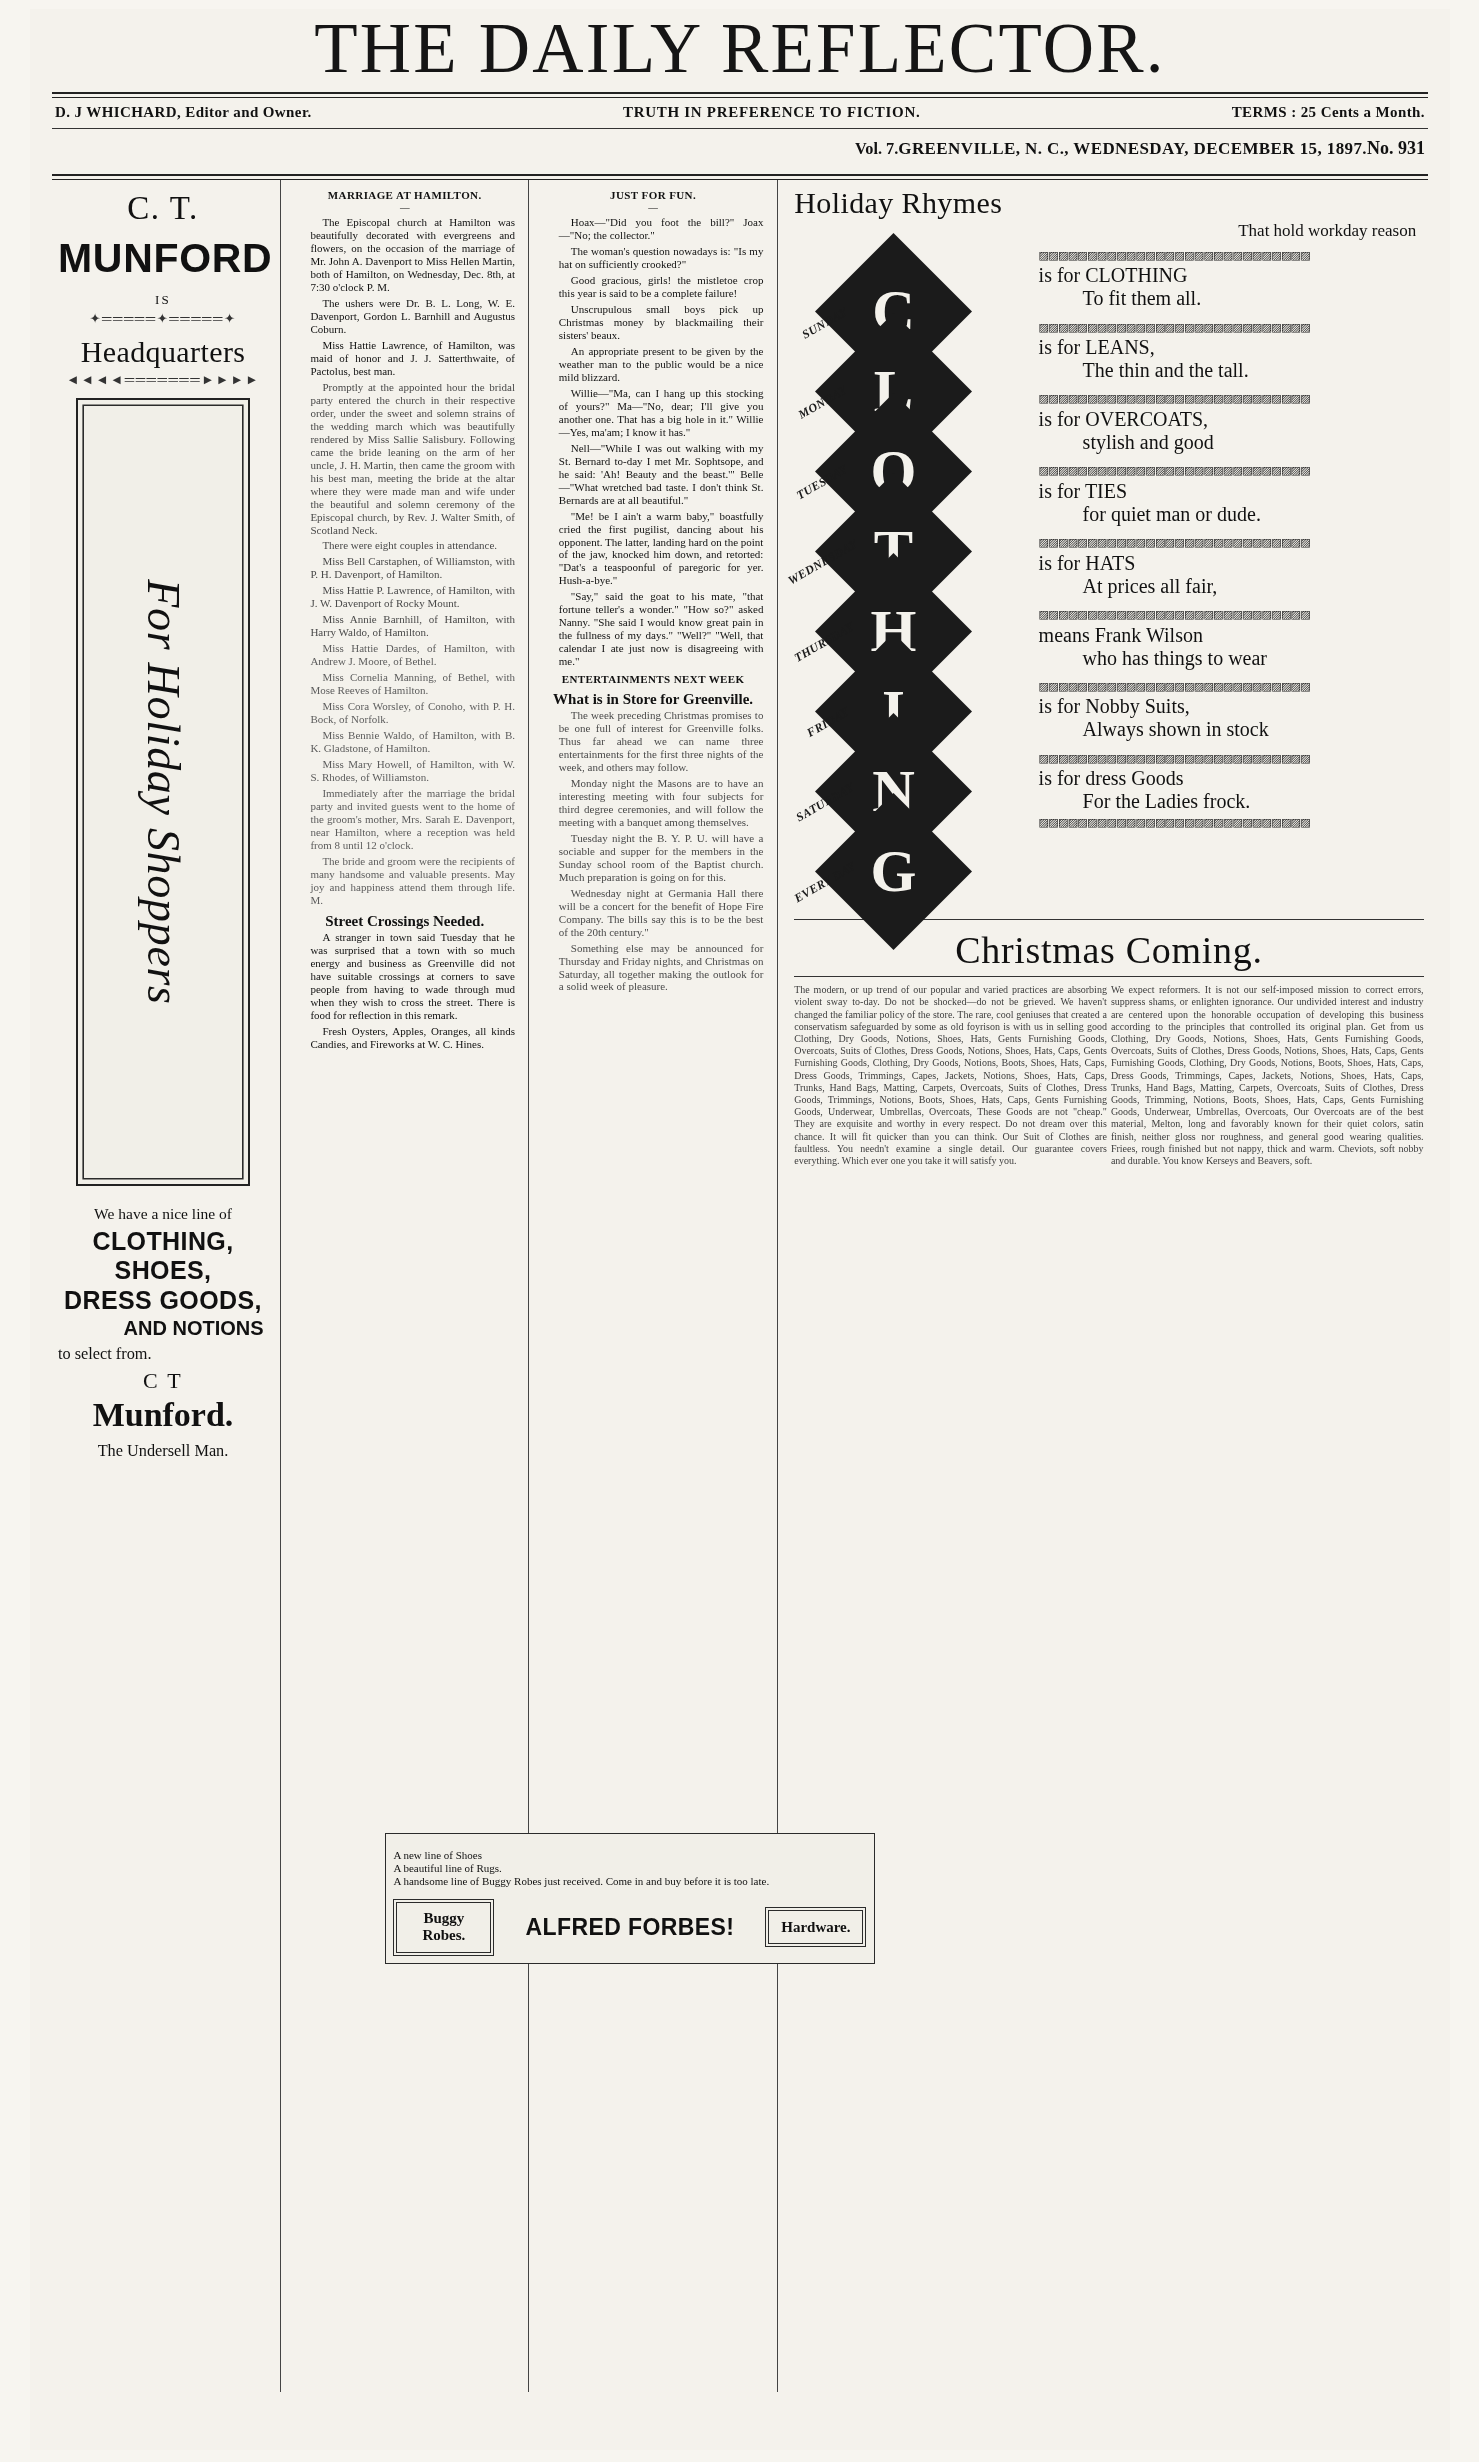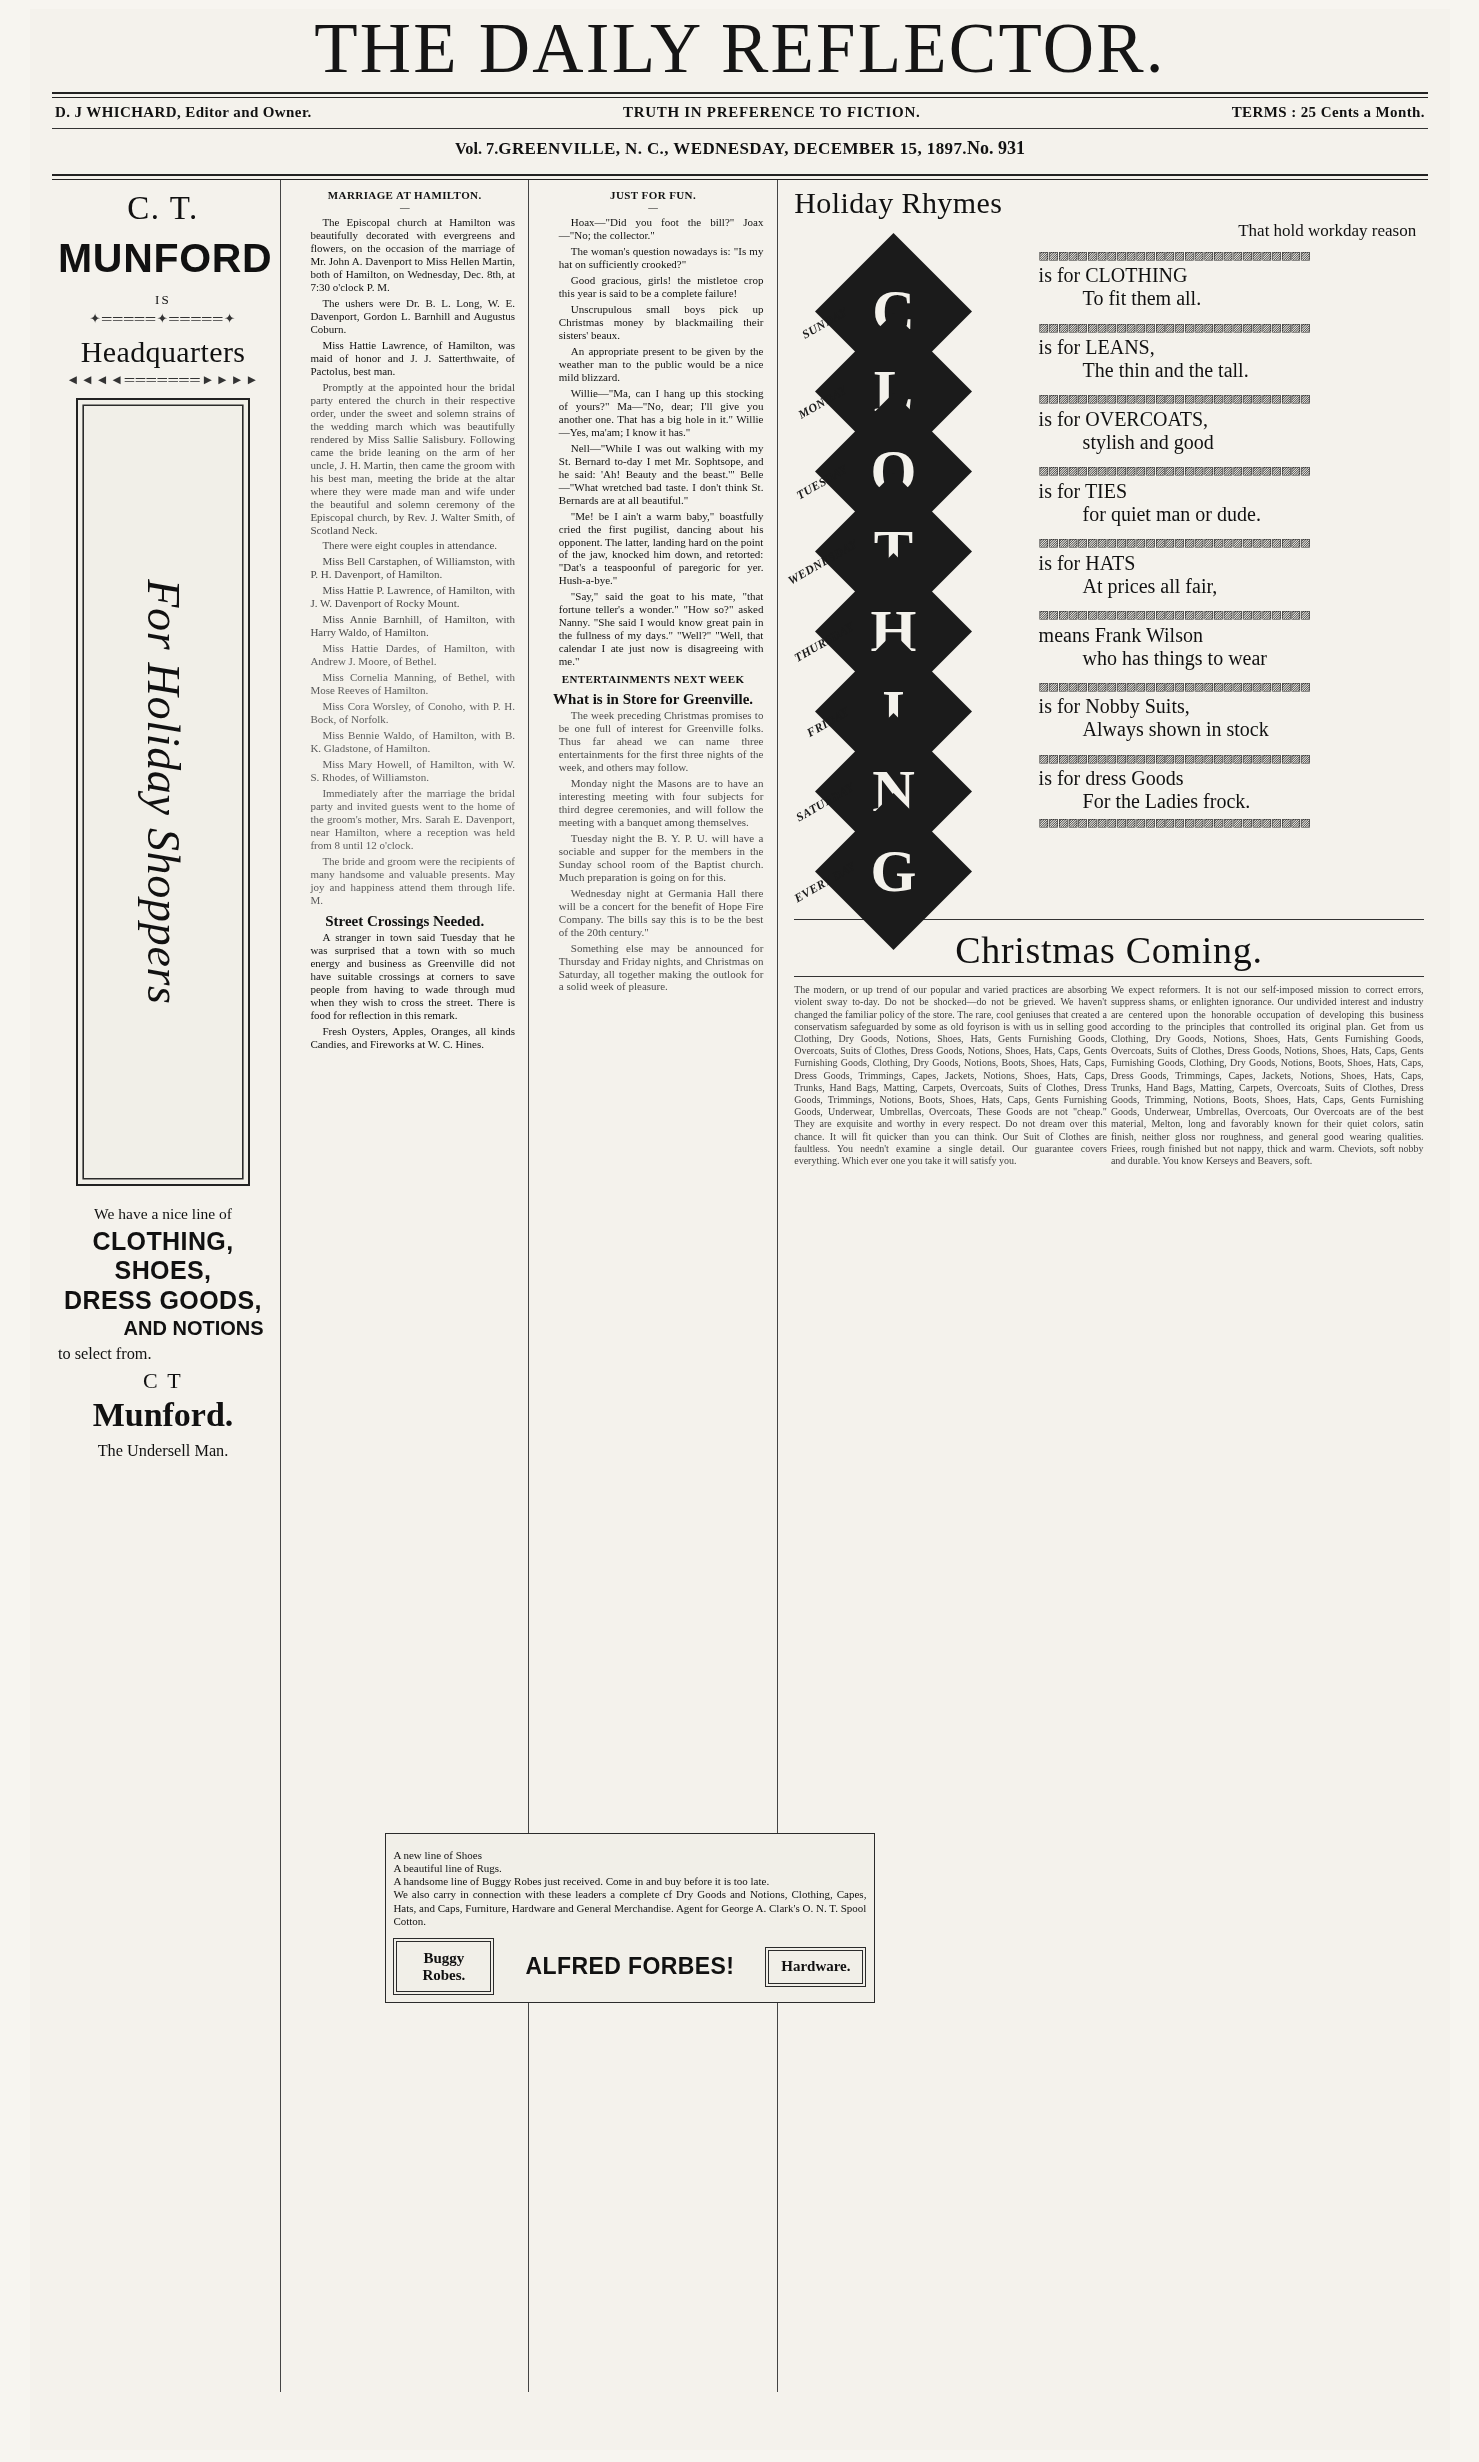--- a/index.html
+++ b/index.html
@@ -61,21 +61,21 @@
     padding: 6px 25px 4.4px 25px;
     font-size: 15px;
     font-weight: bold;
     letter-spacing: 0.4px;
   }
   .subhead .center {
     letter-spacing: 0.7px;
   }
   .volline {
     display: flex;
-    justify-content: center;
+    justify-content: flex-end;
     align-items: baseline;
     padding: 6px 25px 7.4px 25px;
     font-size: 16.3px;
     font-weight: bold;
   }
   .volline .center {
     font-size: 17px;
     letter-spacing: 0.4px;
   }
   .volline .right {
@@ -579,21 +579,20 @@
         <div class="hc">We expect reformers. It is not our self-imposed mission to correct errors, suppress shams, or enlighten ignorance. Our undivided interest and industry are centered upon the honorable occupation of developing this business according to the principles that controlled its original plan. Get from us Clothing, Dry Goods, Notions, Shoes, Hats, Gents Furnishing Goods, Overcoats, Suits of Clothes, Dress Goods, Notions, Shoes, Hats, Caps, Gents Furnishing Goods, Clothing, Dry Goods, Notions, Boots, Shoes, Hats, Caps, Dress Goods, Trimmings, Capes, Jackets, Notions, Shoes, Hats, Caps, Trunks, Hand Bags, Matting, Carpets, Overcoats, Suits of Clothes, Dress Goods, Trimming, Notions, Boots, Shoes, Hats, Caps, Gents Furnishing Goods, Underwear, Umbrellas, Overcoats, Our Overcoats are of the best material, Melton, long and favorably known for their quiet colors, satin finish, neither gloss nor roughness, and general good wearing qualities. Friees, rough finished but not nappy, thick and warm. Cheviots, soft nobby and durable. You know Kerseys and Beavers, soft.</div>
       </div>
     </div>
   </div>
 
   <div class="forbes" style="position:absolute; left:355px; top:1812px; width:473px;">
     <div class="forbes-body">
       <span class="ln">A new line of Shoes</span>
       <span class="ln">A beautiful line of Rugs.</span>
       <span class="ln">A handsome line of Buggy Robes just received.  Come in and buy before it is too late.</span>
-      <span class="ln">We also carry in connection with these leaders a complete cf Dry Goods and Notions, Clothing, Capes, Hats, and Caps, Furniture, Hardware and General Merchandise.  Agent for George A. Clark's O. N. T. Spool Cotton.</span>
     </div>
     <div class="forbes-row" style="margin-top:10.4px;">
       <div class="box-label">Buggy Robes.</div>
       <div class="forbes-name">ALFRED FORBES!</div>
       <div class="box-label">Hardware.</div>
     </div>
   </div>
 
 </div>
 </div>

